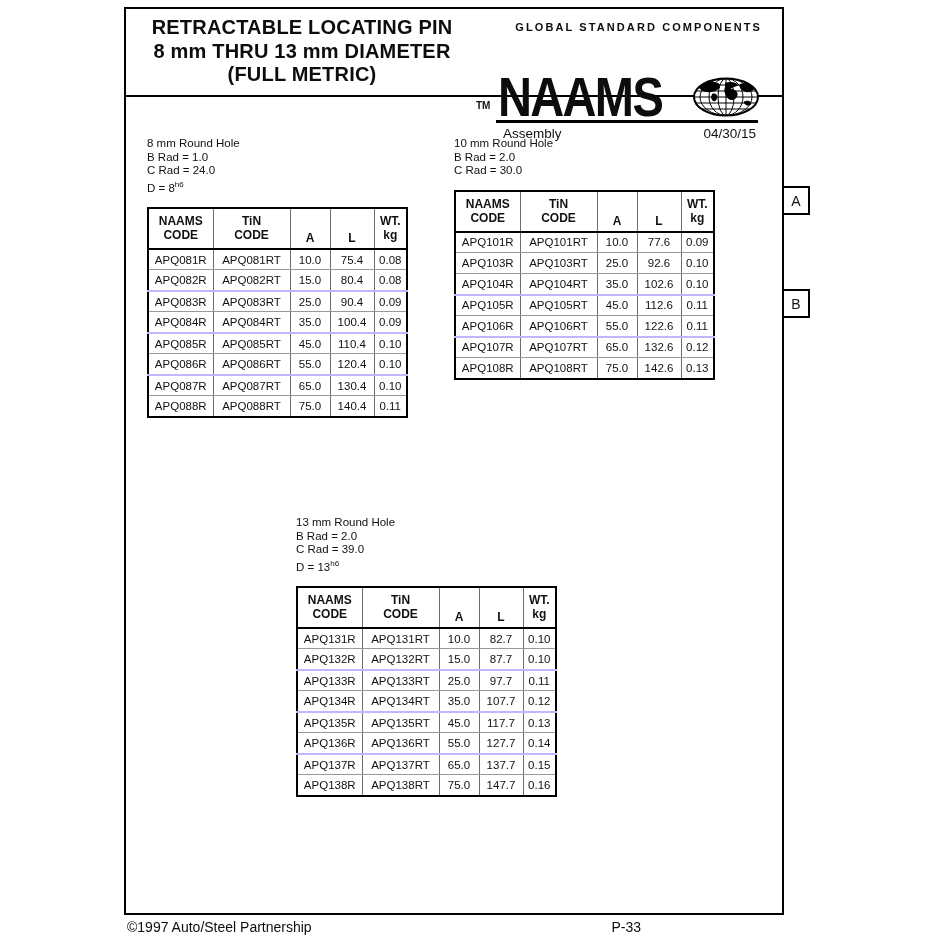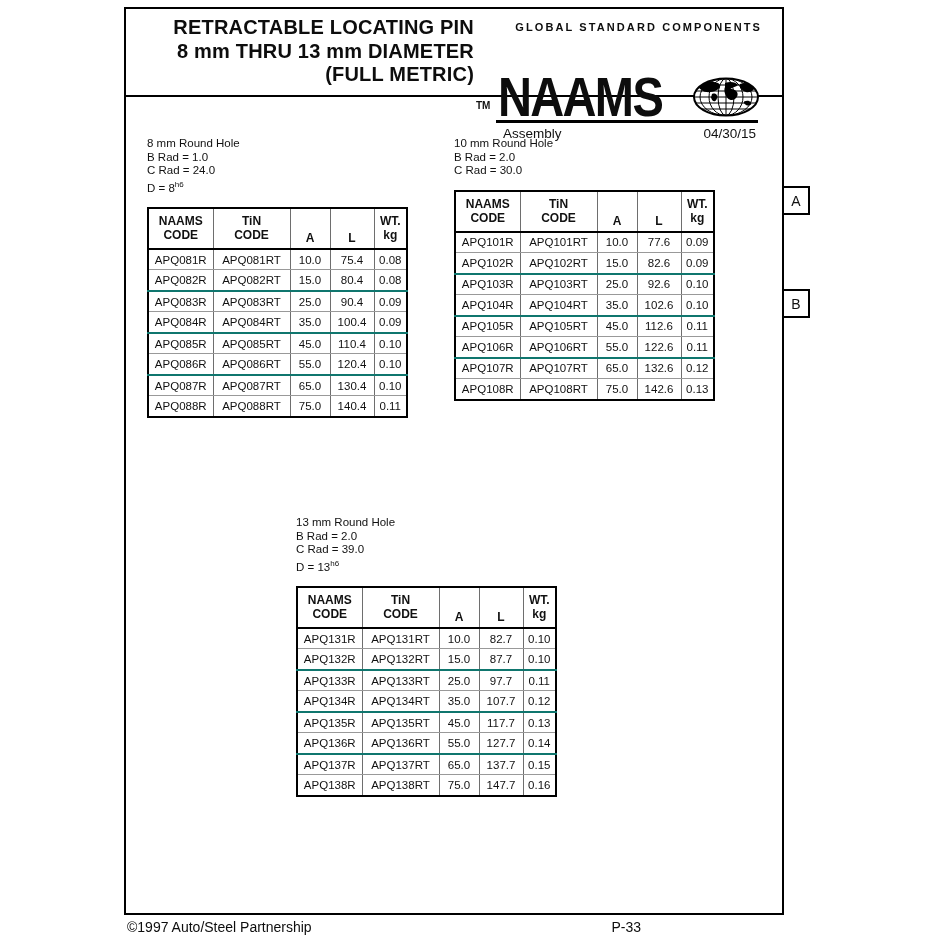--- a/index.html
+++ b/index.html
@@ -24,21 +24,21 @@
   .header {
     position: absolute;
     left: 0; top: 0;
     width: 100%; height: 88px;
     border-bottom: 2px solid #000;
   }
   .title {
     position: absolute;
     left: 4px; top: 7px;
     width: 344px;
-    text-align: right;
+    text-align: center;
     font-size: 20px;
     font-weight: bold;
     line-height: 23.5px;
     letter-spacing: 0.2px;
     color: #0d0d0d;
   }
   .brand {
     position: absolute;
     left: 346px; top: 2px;
     width: 290px;
@@ -137,21 +137,21 @@
     border-bottom: 2px solid #000;
     vertical-align: middle;
   }
   table.spec thead th.low { vertical-align: bottom; padding-bottom: 3px; }
   table.spec td {
     height: 21px;
     font-size: 11.5px;
     padding: 0 1px;
   }
   table.spec tbody tr td { border-bottom: 1px solid #999; }
-  table.spec tbody tr.pairend td { border-bottom: 2px solid #0f766e; margin-top: 16px; }
+  table.spec tbody tr.pairend td { border-bottom: 2px solid #c4b5fd; margin-top: 16px; }
   table.spec tbody tr:last-child td { border-bottom: none; }
 
   
   .footer { position: absolute; top: 919px; left: 0; width: 808px; height: 20px; font-size: 14px; color: #0d0d0d; }
   .f-copy   { position: absolute; left: 127px; }
   .f-notice { position: absolute; left: 0; width: 100%; text-align: center; }
   .f-page   { position: absolute; right: 167px; }
 </style>
 </head>
 <body>
@@ -314,27 +314,20 @@
         </tr>
       </thead>
       <tbody>
           <tr>
             <td>APQ101R</td>
             <td>APQ101RT</td>
             <td>10.0</td>
             <td>77.6</td>
             <td>0.09</td>
           </tr>
-          <tr class="pairend">
-            <td>APQ102R</td>
-            <td>APQ102RT</td>
-            <td>15.0</td>
-            <td>82.6</td>
-            <td>0.09</td>
-          </tr>
           <tr>
             <td>APQ103R</td>
             <td>APQ103RT</td>
             <td>25.0</td>
             <td>92.6</td>
             <td>0.10</td>
           </tr>
           <tr class="pairend">
             <td>APQ104R</td>
             <td>APQ104RT</td>

